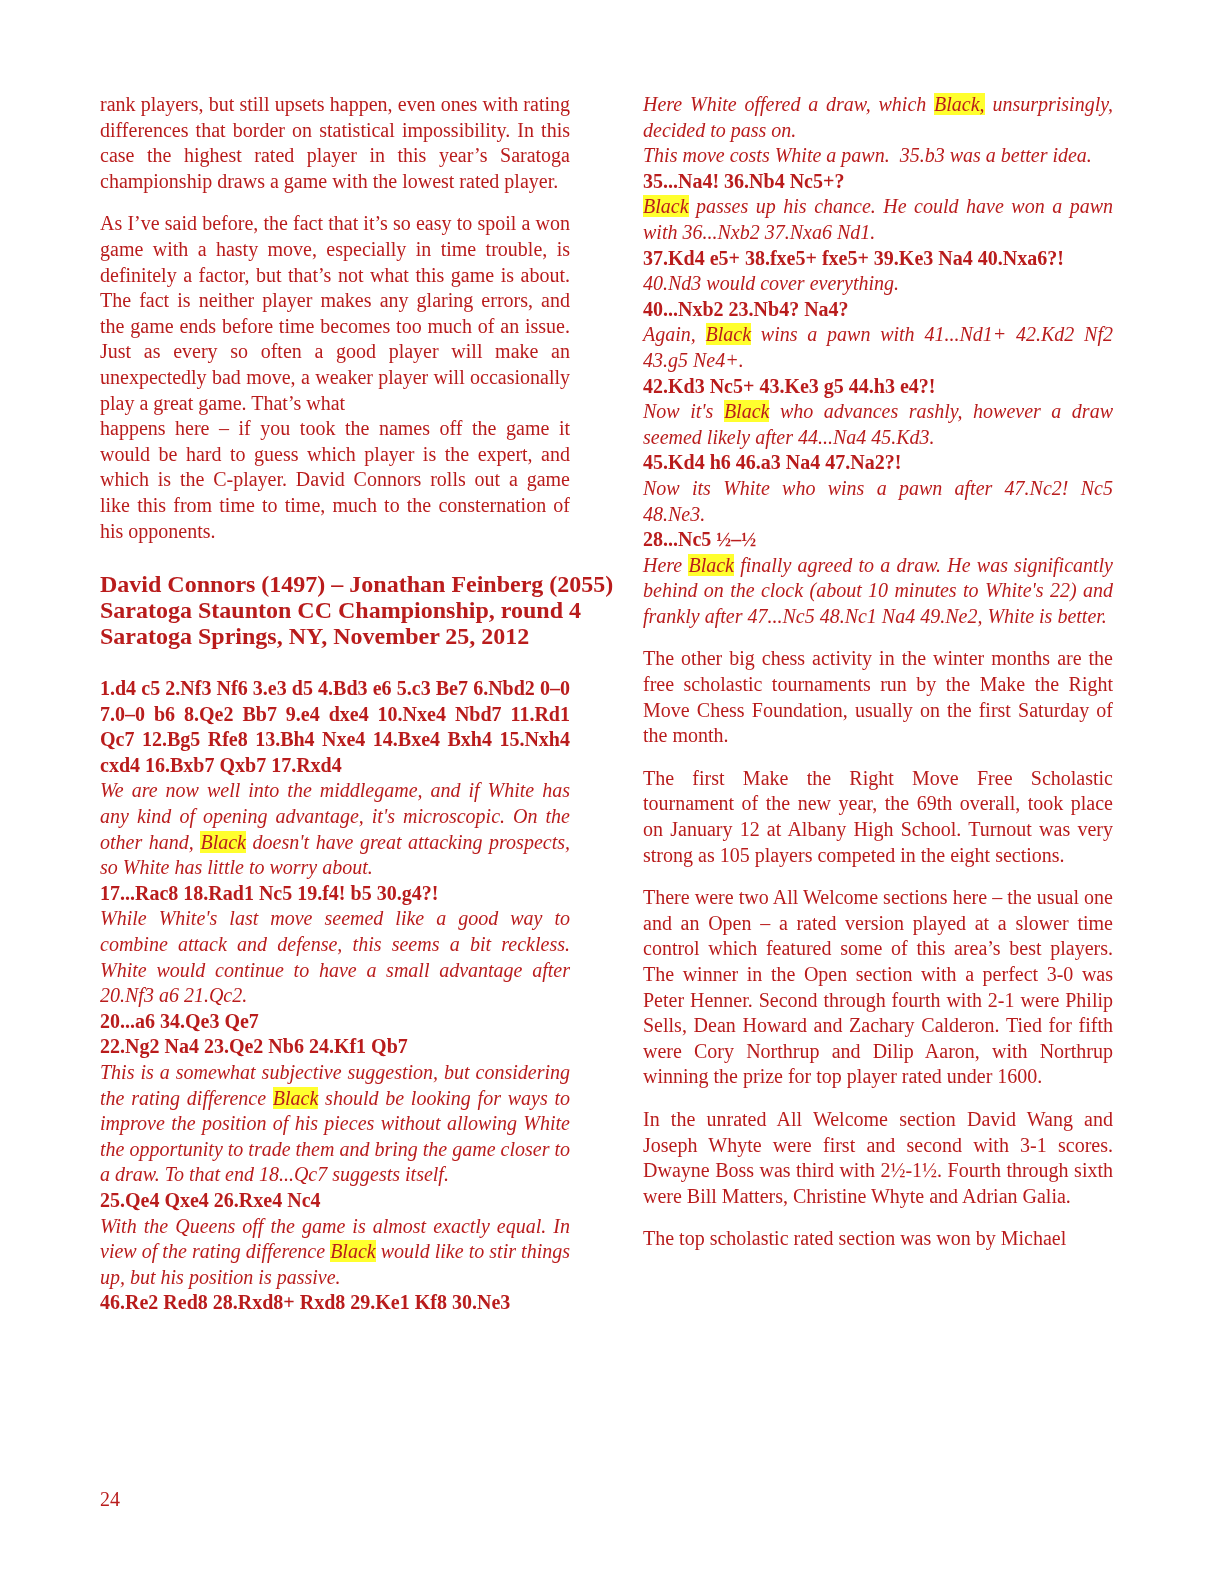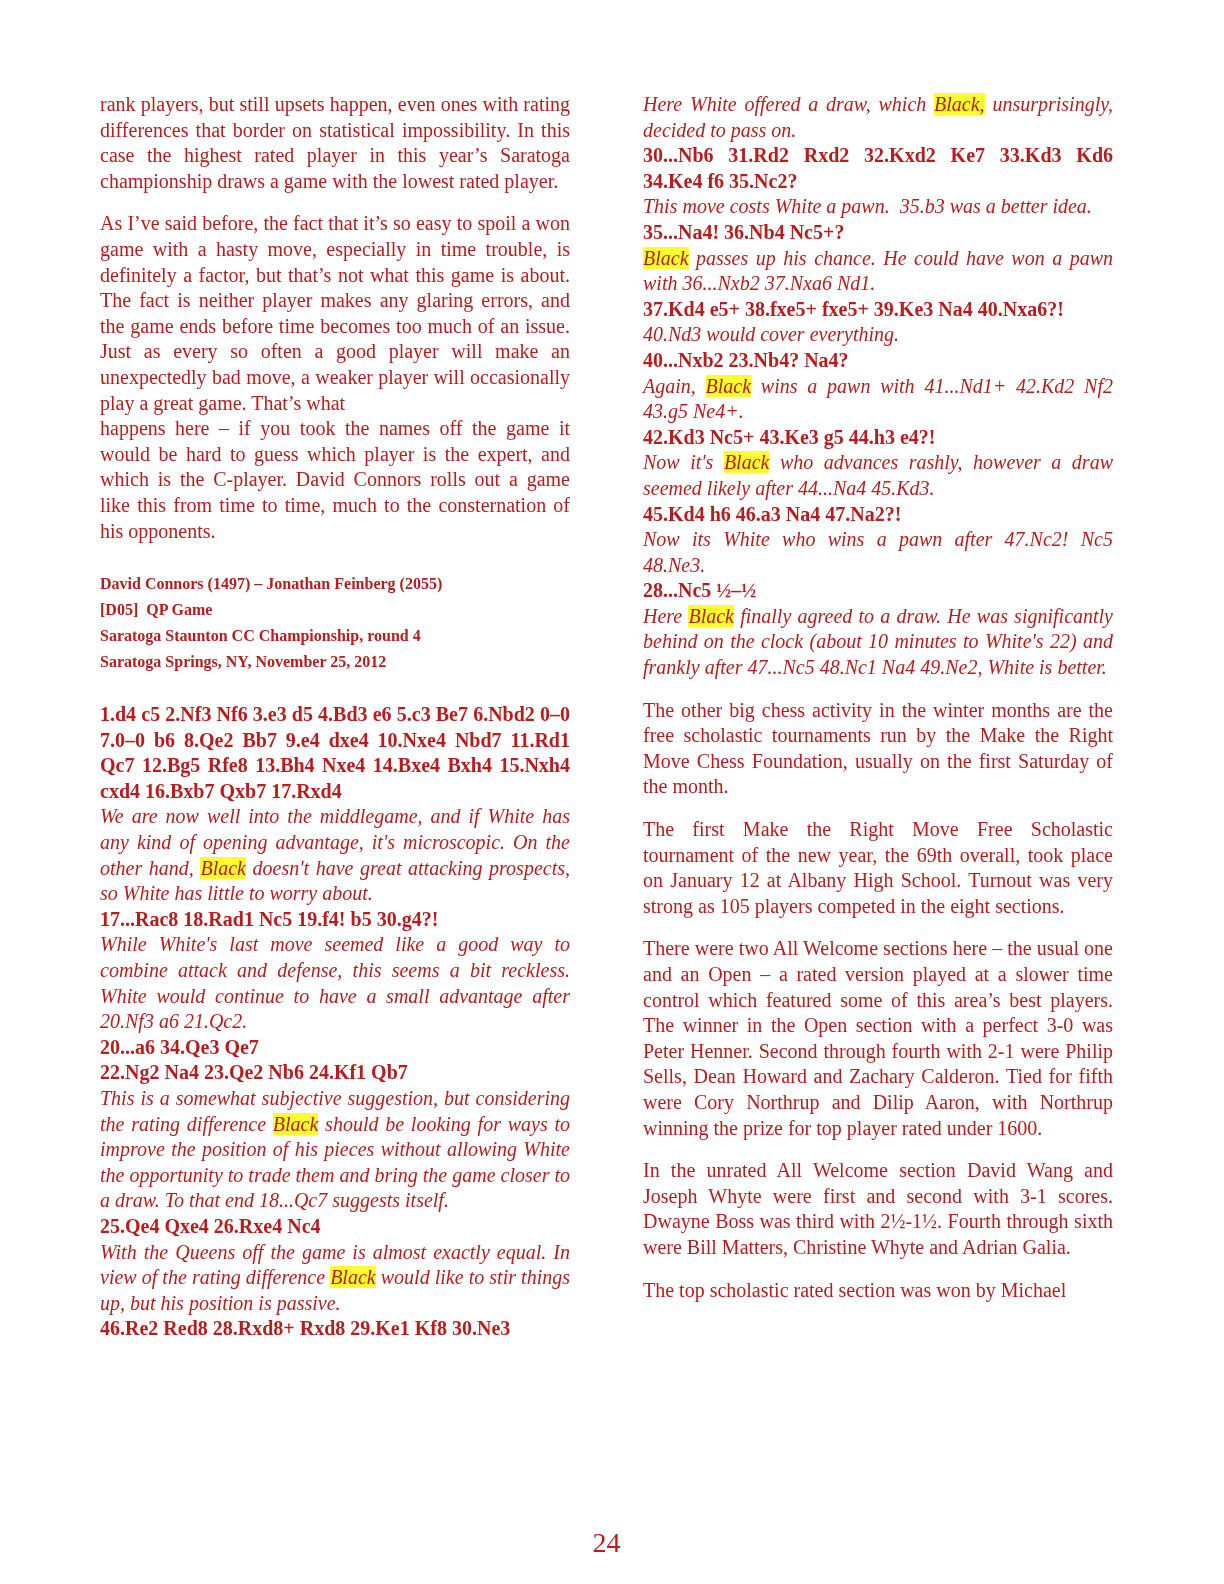--- a/index.html
+++ b/index.html
@@ -27,67 +27,63 @@
     text-align: justify;
   }
   .body { margin-bottom: 17px; }
   .body.tight { margin-bottom: 0; }
   .gap-before { margin-top: 17px; }
   .comment { font-style: italic; }
   .moves { font-weight: bold; }
   .game-header {
     margin: 27px 0;
     font-weight: bold;
-    font-size: 16px;
+    font-size: 24px;
     line-height: 26px;
   }
   .game-header-line { white-space: nowrap; }
   .hl {
     background: var(--hl, #ffff2e);
   }
   .footer {
     position: absolute;
     top: 1486px;
     left: 100px;
     width: 1013px;
-    text-align: center;
-    font-size: 28px;
+    font-size: 20px;
     line-height: 26px;
-    margin-top: 44px;
   }
 </style>
 </head>
 <body>
 
 <div class="page">
   <div class="content">
     <div class="column">
         <p class="para body"><span>rank players, but still upsets happen, even ones with rating differences that border on statistical impossibility. In this case the highest rated player in this year’s Saratoga championship draws a game with the lowest rated player.</span></p>
         <p class="para body tight"><span>As I’ve said before, the fact that it’s so easy to spoil a won game with a hasty move, especially in time trouble, is definitely a factor, but that’s not what this game is about. The fact is neither player makes any glaring errors, and the game ends before time becomes too much of an issue. Just as every so often a good player will make an unexpectedly bad move, a weaker player will occasionally play a great game. That’s what</span></p>
         <p class="para body"><span>happens here – if you took the names off the game it would be hard to guess which player is the expert, and which is the C-player. David Connors rolls out a game like this from time to time, much to the consternation of his opponents.</span></p>
         <div class="game-header">
           <div class="game-header-line">David Connors (1497) – Jonathan Feinberg (2055)</div>
-          <div class="game-header-line">[D05]&nbsp; QP Game</div>
           <div class="game-header-line">Saratoga Staunton CC Championship, round 4</div>
           <div class="game-header-line">Saratoga Springs, NY, November 25, 2012</div>
         </div>
         <p class="para moves"><span>1.d4 c5 2.Nf3 Nf6 3.e3 d5 4.Bd3 e6 5.c3 Be7 6.Nbd2 0–0 7.0–0 b6 8.Qe2 Bb7 9.e4 dxe4 10.Nxe4 Nbd7 11.Rd1 Qc7 12.Bg5 Rfe8 13.Bh4 Nxe4 14.Bxe4 Bxh4 15.Nxh4 cxd4 16.Bxb7 Qxb7 17.Rxd4</span></p>
         <p class="para comment"><span>We are now well into the middlegame, and if White has any kind of opening advantage, it's microscopic. On the other hand, </span><span class="hl">Black</span><span> doesn't have great attacking prospects, so White has little to worry about.</span></p>
         <p class="para moves"><span>17...Rac8 18.Rad1 Nc5 19.f4! b5 30.g4?!</span></p>
         <p class="para comment"><span>While White's last move seemed like a good way to combine attack and defense, this seems a bit reckless. White would continue to have a small advantage after 20.Nf3 a6 21.Qc2.</span></p>
         <p class="para moves"><span>20...a6 34.Qe3 Qe7</span></p>
         <p class="para moves"><span>22.Ng2 Na4 23.Qe2 Nb6 24.Kf1 Qb7</span></p>
         <p class="para comment"><span>This is a somewhat subjective suggestion, but considering the rating difference </span><span class="hl">Black</span><span> should be looking for ways to improve the position of his pieces without allowing White the opportunity to trade them and bring the game closer to a draw. To that end 18...Qc7 suggests itself.</span></p>
         <p class="para moves"><span>25.Qe4 Qxe4 26.Rxe4 Nc4</span></p>
         <p class="para comment"><span>With the Queens off the game is almost exactly equal. In view of the rating difference </span><span class="hl">Black</span><span> would like to stir things up, but his position is passive.</span></p>
         <p class="para moves"><span>46.Re2 Red8 28.Rxd8+ Rxd8 29.Ke1 Kf8 30.Ne3</span></p>
       </div>
     <div class="column">
         <p class="para comment"><span>Here White offered a draw, which </span><span class="hl">Black,</span><span> unsurprisingly, decided to pass on.</span></p>
-        <p class="para moves"><span>30...Nb6 31.Rd2 Rxd2 32.Kxd2 Ke7 33.Kd3 Kd6 34.Ke4 f6 35.Nc2?</span></p>
         <p class="para comment"><span>This move costs White a pawn.&nbsp; 35.b3 was a better idea.</span></p>
         <p class="para moves"><span>35...Na4! 36.Nb4 Nc5+?</span></p>
         <p class="para comment"><span class="hl">Black</span><span> passes up his chance. He could have won a pawn with 36...Nxb2 37.Nxa6 Nd1.</span></p>
         <p class="para moves"><span>37.Kd4 e5+ 38.fxe5+ fxe5+ 39.Ke3 Na4 40.Nxa6?!</span></p>
         <p class="para comment"><span>40.Nd3 would cover everything.</span></p>
         <p class="para moves"><span>40...Nxb2 23.Nb4? Na4?</span></p>
         <p class="para comment"><span>Again, </span><span class="hl">Black</span><span> wins a pawn with 41...Nd1+ 42.Kd2 Nf2 43.g5 Ne4+.</span></p>
         <p class="para moves"><span>42.Kd3 Nc5+ 43.Ke3 g5 44.h3 e4?!</span></p>
         <p class="para comment"><span>Now it's </span><span class="hl">Black</span><span> who advances rashly, however a draw seemed likely after 44...Na4 45.Kd3.</span></p>
         <p class="para moves"><span>45.Kd4 h6 46.a3 Na4 47.Na2?!</span></p>

